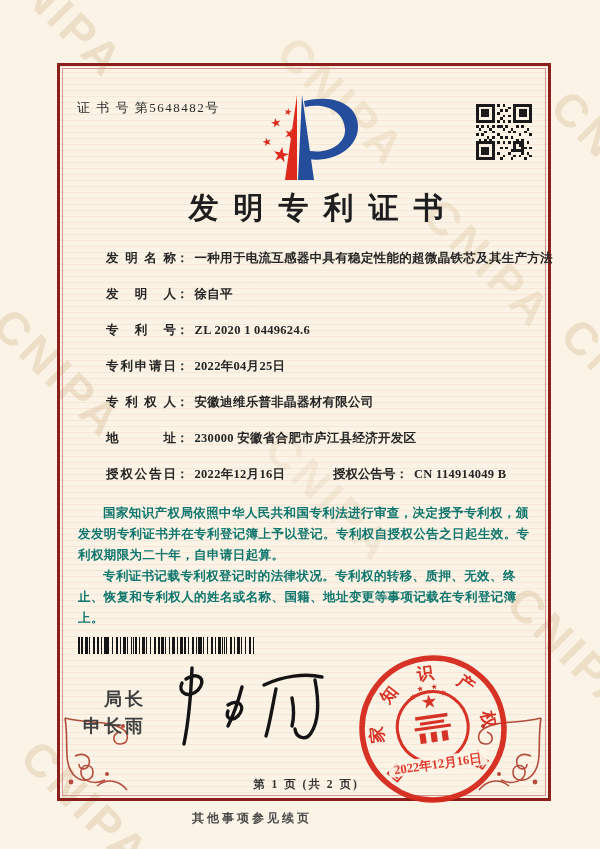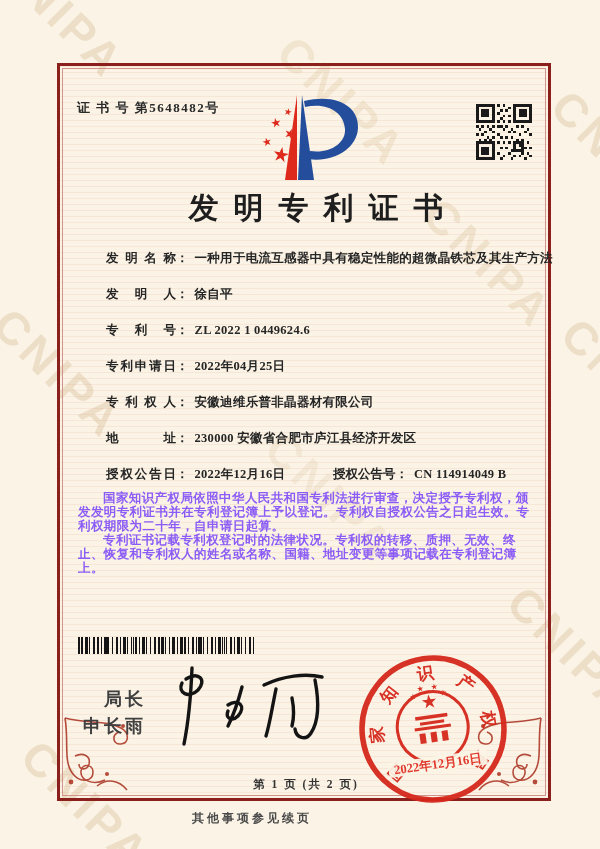--- a/index.html
+++ b/index.html
@@ -10,35 +10,35 @@
       font-size:46px;letter-spacing:4px;color:rgba(198,160,112,0.26);
       transform:rotate(45deg);white-space:nowrap;user-select:none;}
   
   .frame{position:absolute;left:57px;top:63px;width:488px;height:732px;
          border:3px solid #8a1f1b;
          background:repeating-linear-gradient(180deg,rgba(226,158,128,0.16) 0 1px,rgba(226,158,128,0) 1px 6px);}
   .frame::after{content:"";position:absolute;inset:2px;border:1px solid #d2948a;pointer-events:none;}
   .fl{position:absolute;width:74px;height:80px;}
   .fl-left{left:61px;top:716px;}
   .fl-right{left:471px;top:716px;transform:scaleX(-1);}
-  .cert-no{position:absolute;left:77px;top:99px;font-size:13px;font-weight:700;
+  .cert-no{position:absolute;left:77px;top:99px;font-size:13px;font-weight:400;
            color:#2a2a2a;letter-spacing:1.5px;}
   .logo{position:absolute;left:247px;top:92px;width:116px;height:93px;}
   .qr{position:absolute;left:476px;top:104px;width:56px;height:56px;}
   .title{position:absolute;left:0;width:600px;top:188px;text-align:center;
          font-size:30px;font-weight:700;color:#1e1e1e;letter-spacing:15px;text-indent:15px;padding-left:16px;}
   .fields{position:absolute;left:78px;top:250px;width:458px;font-size:12.5px;
           font-weight:700;color:#252525;margin-left:28px;}
   .frow{position:relative;height:21px;margin-bottom:15px;white-space:nowrap;}
   .flabel{display:inline-block;width:70px;text-align:justify;text-align-last:justify;vertical-align:top;}
   .colon{display:inline-block;margin-right:6px;}
   .fval{letter-spacing:0.3px;}
   .pair2{position:absolute;left:227px;top:0;}
-  .paras{position:absolute;left:78px;top:491px;width:454px;font-size:12.5px;font-weight:700;
-         color:#8b5cf6;line-height:14px;letter-spacing:0.4px;}
+  .paras{position:absolute;left:78px;top:503px;width:454px;font-size:12.5px;font-weight:700;
+         color:#0f766e;line-height:21px;letter-spacing:0.4px;}
   .paras p{margin:0;text-indent:2em;}
   .barcode{position:absolute;left:78px;top:637px;width:176px;height:17px;
     background-image:
       repeating-linear-gradient(90deg,#151515 0 2px,transparent 2px 4px,#151515 4px 5px,transparent 5px 7px,#151515 7px 10px,transparent 10px 11px,#151515 11px 12px,transparent 12px 15px,#151515 15px 16px,transparent 16px 19px),
       repeating-linear-gradient(90deg,transparent 0 3px,#151515 3px 4px,transparent 4px 13px);}
   .signer{position:absolute;left:83px;top:686px;font-size:18px;font-weight:700;
           color:#404040;line-height:27px;letter-spacing:3px;text-align:right;}
   .sig{position:absolute;left:158px;top:663px;width:180px;height:88px;}
   .seal{position:absolute;left:356px;top:652px;width:154px;height:154px;
         transform:rotate(-8deg);opacity:.95;}
@@ -128,21 +128,21 @@
   <div class="title">发明专利证书</div>
 
   <div class="fields">
     <div class="frow">
       <span class="flabel">发明名称</span><span class="colon">：</span><span class="fval">一种用于电流互感器中具有稳定性能的超微晶铁芯及其生产方法</span>
     </div>
     <div class="frow">
       <span class="flabel">发明人</span><span class="colon">：</span><span class="fval">徐自平</span>
     </div>
     <div class="frow">
-      <span class="flabel">专利号</span><span class="colon">：</span><span class="fval">ZL 2022 1 0449624.6</span>
+      <span class="flabel">专利号</span><span class="colon">：</span><span class="fval">ZL 2020 1 0449624.6</span>
     </div>
     <div class="frow">
       <span class="flabel">专利申请日</span><span class="colon">：</span><span class="fval">2022年04月25日</span>
     </div>
     <div class="frow">
       <span class="flabel">专利权人</span><span class="colon">：</span><span class="fval">安徽迪维乐普非晶器材有限公司</span>
     </div>
     <div class="frow">
       <span class="flabel">地址</span><span class="colon">：</span><span class="fval">230000 安徽省合肥市庐江县经济开发区</span>
     </div>

